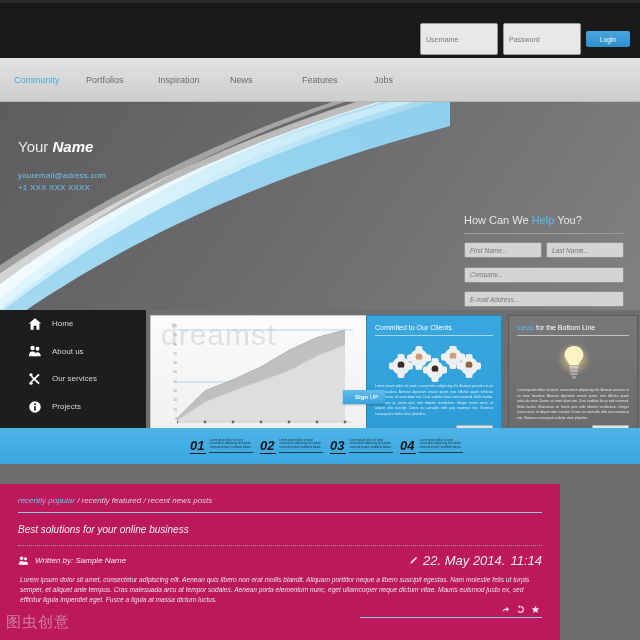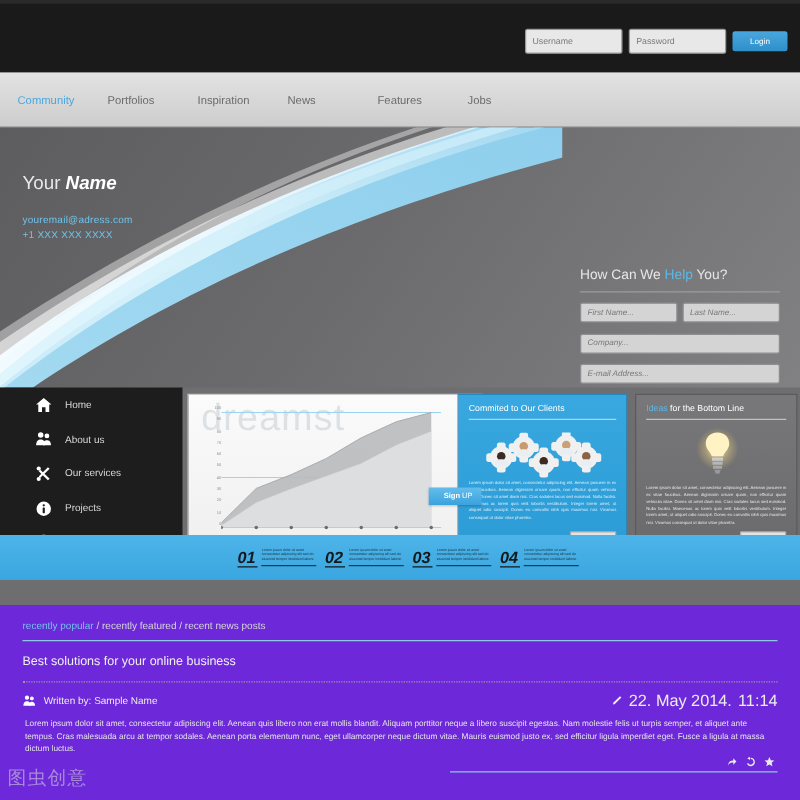--- a/index.html
+++ b/index.html
@@ -21,21 +21,21 @@
     position: absolute; left: 18px; top: 18px;
     font-size: 17px; letter-spacing: -0.4px; white-space: nowrap;
   }
   .logo .b1 { color: #ffffff; font-weight: bold; font-style: italic; }
   .logo .b2 { color: #5bb9e8; font-weight: normal; }
   .logo .b3 { color: #d8d8d8; font-weight: normal; }
   .logo .b4 { color: #ffffff; font-weight: bold; font-style: italic; }
 
   .login-area { position: absolute; right: 10px; top: 20px; display: flex; gap: 5px; align-items: center; }
   .login-field {
-    width: 78px; height: 20px;
+    width: 78px; height: 32px;
     background: #e8e8e8; border: 1px solid #9a9a9a; border-radius: 2px;
     font-size: 7px; color: #6d6d6d; padding: 0 5px;
     font-family: "Liberation Sans", sans-serif;
     line-height: 16px;
   }
   .login-field::placeholder { color: #7a7a7a; }
   .login-btn {
     width: 44px; height: 16px;
     background: linear-gradient(#49a7de, #2e8fc9);
     border: none; border-radius: 2px;
@@ -151,21 +151,21 @@
     display: flex; align-items: center; padding-left: 190px; gap: 4px;
   }
   .step { display: flex; align-items: flex-start; width: 66px; }
   .step-num { font-size: 13px; font-weight: bold; color: #15191c; font-style: italic;
               border-bottom: 1.5px solid #15191c; line-height: 14px; padding-right: 2px; }
   .step-txt { font-size: 2.8px; line-height: 3.6px; color: #18333f; margin-left: 3px;
               border-bottom: 1px solid #1d3c4a; padding-bottom: 3px; width: 44px;
               font-family: "Liberation Sans", sans-serif; }
 
   
-  .post { position: absolute; left: 0; top: 484px; width: 640px; height: 156px; background: #6d28d9; }
+  .post { position: absolute; left: 0; top: 484px; width: 560px; height: 156px; background: #be185d; font-style: italic; }
   .crumbs { font-size: 8px; color: #d6d6d6; padding: 12px 0 0 18px; }
   .crumbs .on { color: #6fc3ea; }
   .crumb-rule { height: 1px; background: #8ec8e6; margin: 7px 18px 0 18px; }
   .post-title { font-size: 10px; color: #efefef; padding: 11px 0 0 18px; }
   .dotted { border-top: 1px dotted #9b9b9d; margin: 10px 18px 0 18px; }
   .meta { display: flex; align-items: center; justify-content: space-between; padding: 7px 18px 0 18px; }
   .meta-l { display: flex; align-items: center; gap: 6px; }
   .meta-txt { font-size: 8px; color: #ececec; font-family: "Liberation Sans", sans-serif; }
   .meta-r { display: flex; align-items: center; gap: 5px; }
   .meta-date { font-size: 13px; color: #ececec; font-family: "Liberation Sans", sans-serif; }

